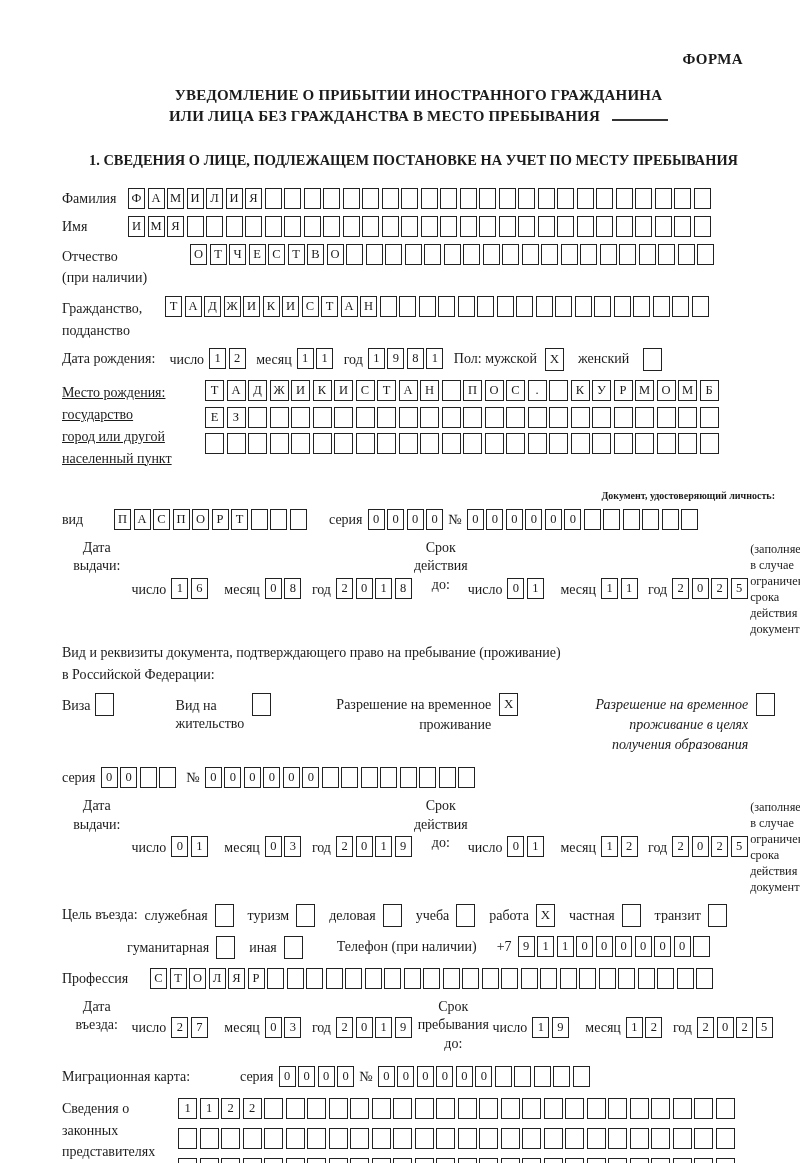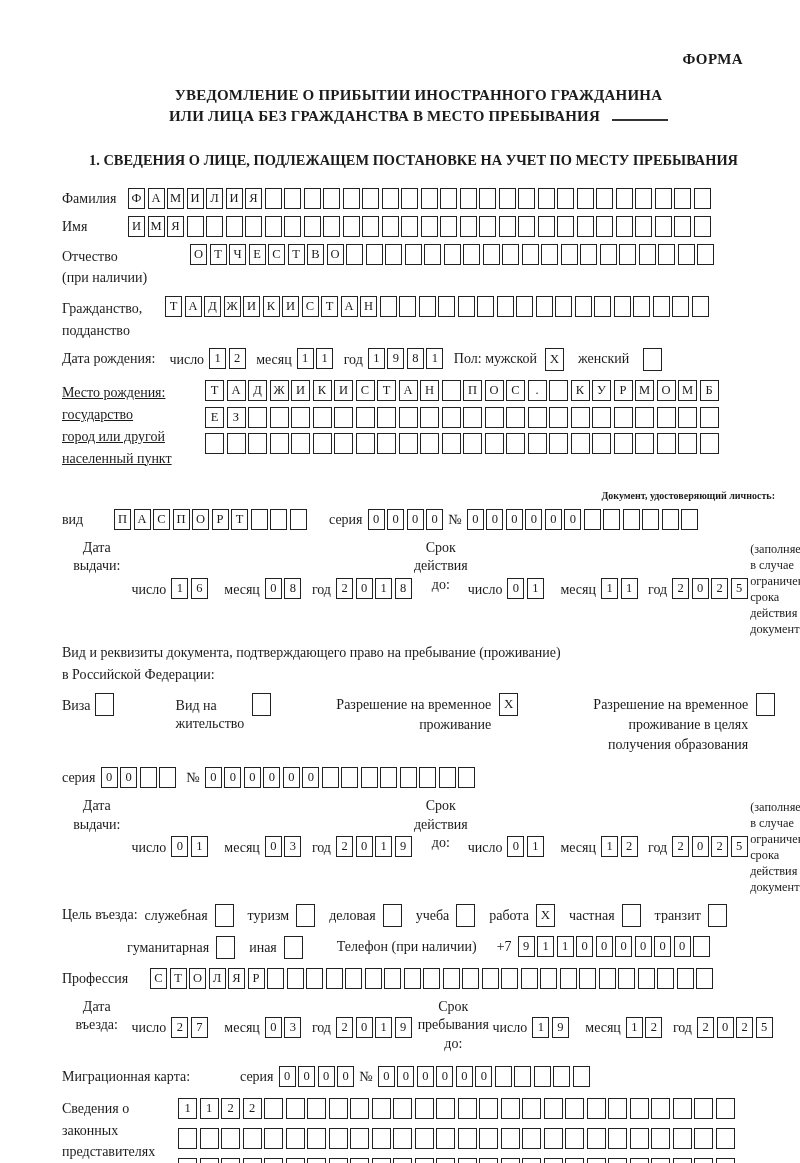--- a/index.html
+++ b/index.html
@@ -42,21 +42,21 @@
   .dhead{text-align:center;margin-bottom:3px;}
   .drow{display:flex;align-items:center;}
   .note{font-size:12.3px;margin-top:3px;text-align:left;padding-right:0;}
   .dochead{text-align:right;font-weight:bold;margin-top:20px;font-size:10px;}
   
   .optline{display:flex;align-items:flex-start;margin-top:8px;gap:21px;}
   .opt{display:flex;align-items:flex-start;}
   .opt .olbl{padding-top:4px;}
   .opt .cb{margin-left:8px;}
   .optwrap{text-align:right;line-height:1.45;padding-top:2px;}
-  .ow150{width:158px;} .ow168{width:168px;}
+  .ow150{width:158px;} .ow168{width:168px;font-style:italic;}
   
   .purp{display:flex;align-items:center;}
   .purp .plbl{padding:0 7px 0 0;}
   .purp .cb{margin-right:14px;}
   .stack{display:flex;flex-direction:column;}
   .stack .cellrow{margin-bottom:5.5px;}
 </style>
 </head>
 <body>
 

